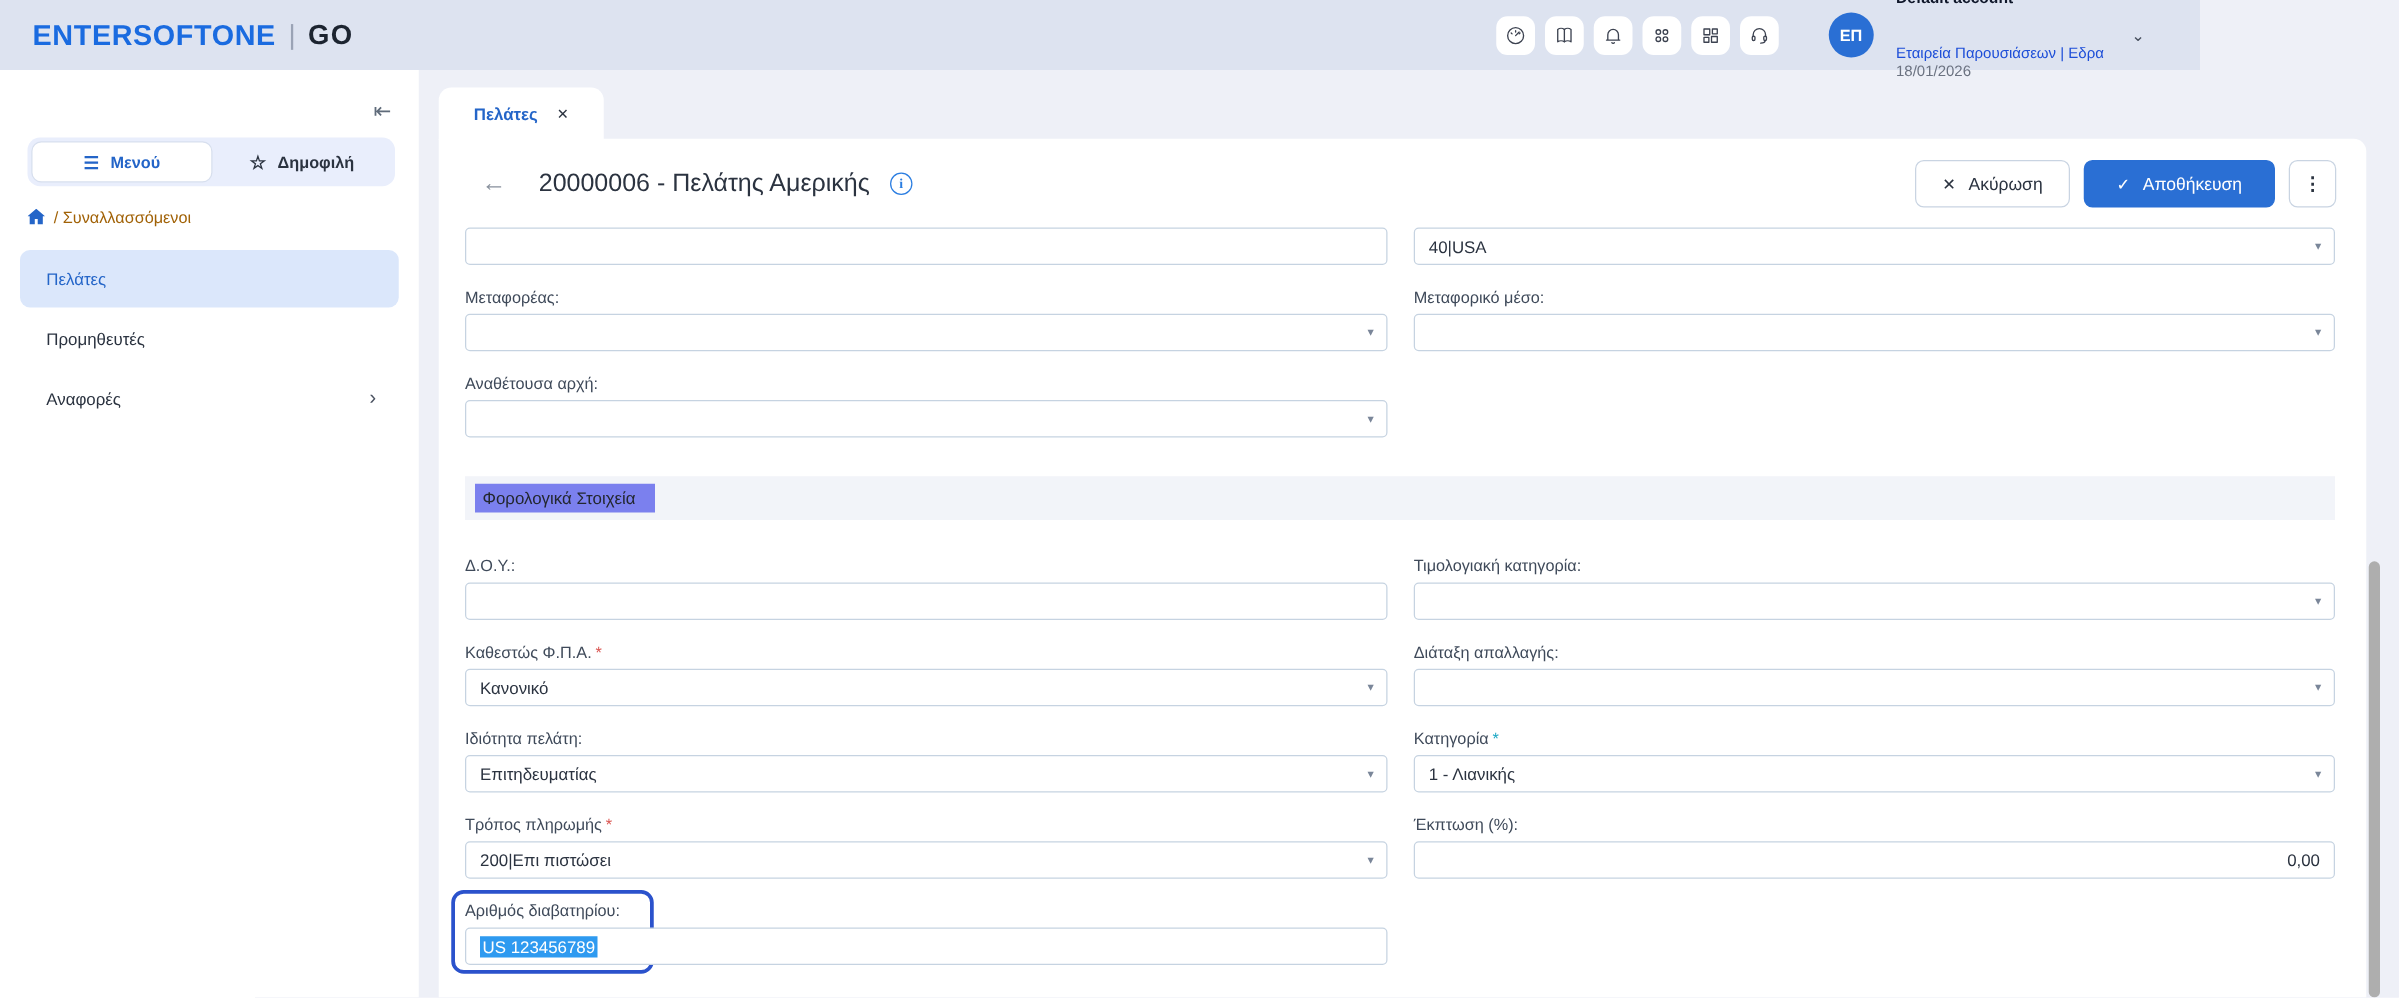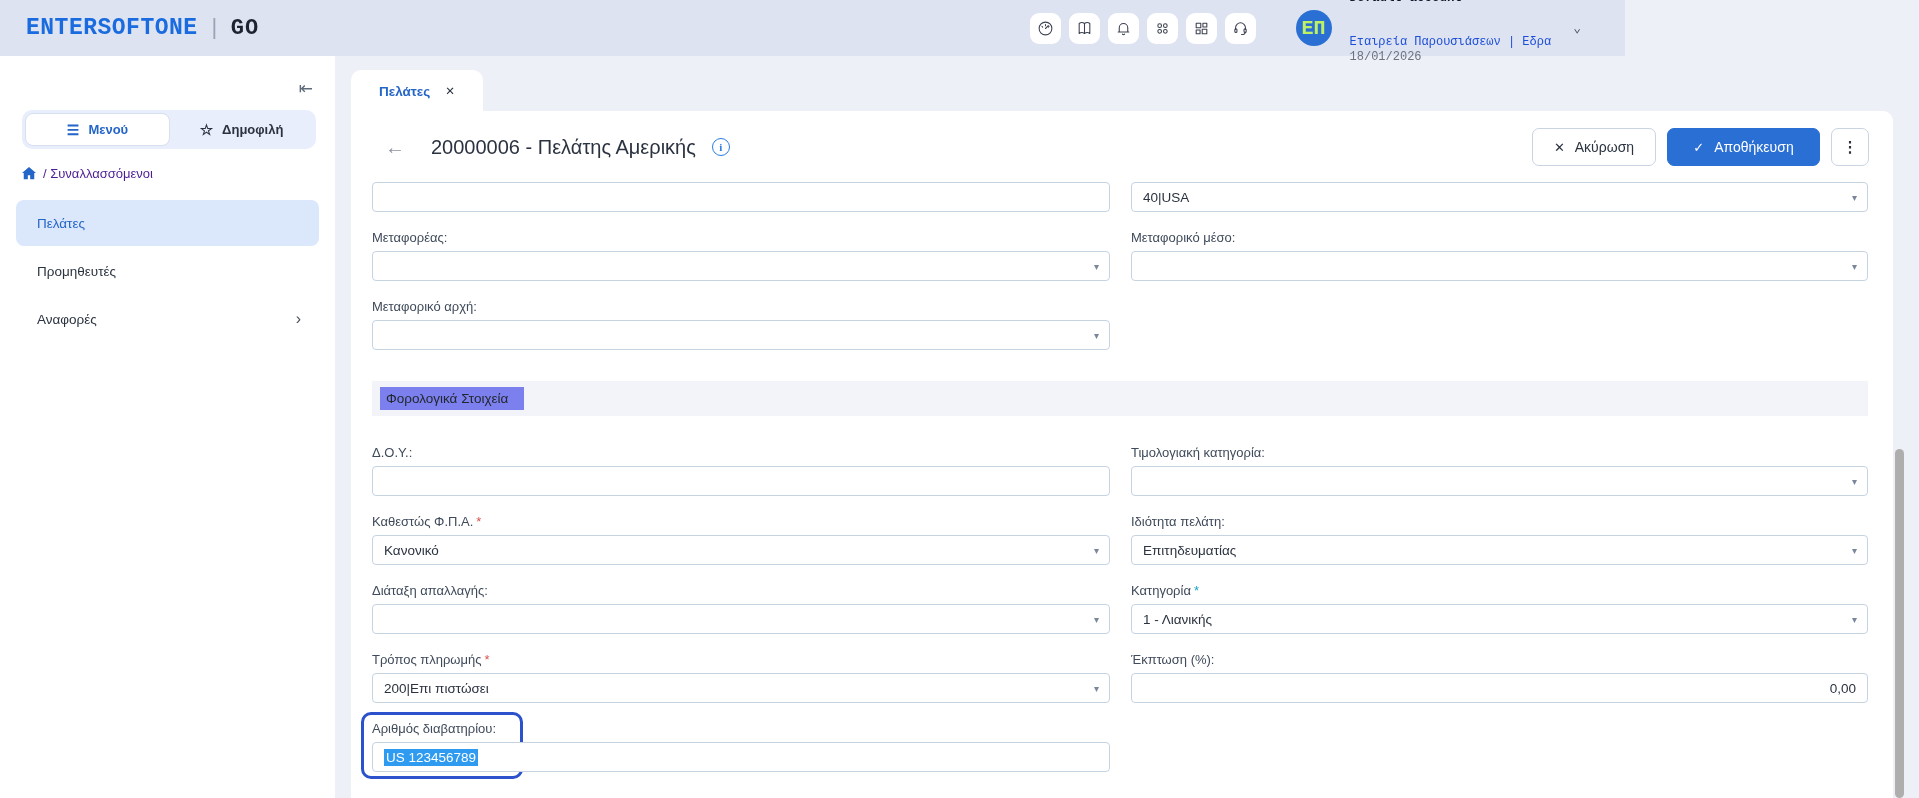--- a/index.html
+++ b/index.html
@@ -1,44 +1,44 @@
 <!DOCTYPE html>
 <html><head>
 <meta charset="utf-8">
 <style>
   * { margin:0; padding:0; box-sizing:border-box; }
   html,body { width:1919px; height:798px; overflow:hidden; font-family:"Liberation Sans", sans-serif; background:#eef0f7; }
   .app { position:relative; width:1919px; height:798px; }
 
   
-  .topbar { position:absolute; left:0; top:0; width:1625px; height:56px; background:#dde3f0; display:flex; align-items:center;font-family:Liberation Mono, monospace; }
+  .topbar { position:absolute; left:0; top:0; width:1760px; height:56px; background:#dde3f0; display:flex; align-items:center; }
   .logo { display:flex; align-items:center; margin-left:26px; gap:10px; }
   .logo-main { color:#1a6be0; font-size:23px; font-weight:700; letter-spacing:.5px; }
   .logo-div { color:#9aa3b5; font-size:22px; font-weight:300; }
   .logo-sub { color:#1c2430; font-size:22px; font-weight:700; letter-spacing:1px; }
   .topbar-right { position:absolute; right:44px; top:0; height:56px; display:flex; align-items:center; gap:8px; }
   .icon-btn { width:31px; height:31px; background:#ffffff; border-radius:9px; display:flex; align-items:center; justify-content:center; cursor:pointer; }
   .icon-btn svg { stroke:#3c4250; fill:none; stroke-width:1.5; stroke-linecap:round; stroke-linejoin:round; }
-  .avatar { width:36px; height:36px; margin-left:32px; border-radius:50%; background:#2a6fd4; color:#bef264; font-size:20px; font-weight:700; display:flex; align-items:center; justify-content:center; }
+  .avatar { width:36px; height:36px; margin-left:32px; border-radius:50%; background:#2a6fd4; color:#ffffff; font-size:13px; font-weight:700; display:flex; align-items:center; justify-content:center; }
   .account-block { margin-left:10px; line-height:1.25; }
   .account-name { font-size:12.5px; font-weight:700; color:#0f172a; }
   .account-company { font-size:12px; color:#1d4ed8;margin-top:29px; }
   .account-date { font-size:12px; color:#6b7280; }
   .chevron-down { margin-left:14px; color:#4a5260; font-size:13px; }
 
   
   .sidebar { position:absolute; left:0; top:56px; width:335px; height:742px; background:#ffffff; }
   .collapse-btn { position:absolute; top:22px; right:22px; color:#5f6b7a; font-size:17px; cursor:pointer; }
   .seg-wrap { position:absolute; top:54px; left:22px; width:294px; height:39px; background:#e9eefc; border-radius:10px; display:flex; align-items:center; padding:3px; }
   .seg-btn { flex:1; height:33px; display:flex; align-items:center; justify-content:center; gap:9px; font-size:13px; font-weight:700; border-radius:8px; cursor:pointer; }
   .seg-active { background:#ffffff; border:1px solid #d7dfee; color:#2465c8; }
   .seg-inactive { color:#2b3340; }
   .seg-icon-menu { color:#2465c8; font-size:14px; }
   .seg-icon-star { color:#2b3340; font-size:15px; }
-  .breadcrumb { position:absolute; top:110px; left:22px; display:flex; align-items:center; gap:7px; font-size:13px; color:#4c1d95; }
+  .breadcrumb { position:absolute; top:110px; left:22px; display:flex; align-items:center; gap:7px; font-size:13px; color:#a16207; }
   .breadcrumb svg { fill:#2465c8; }
   .menu-list { position:absolute; top:142px; left:0; width:335px; }
   .menu-item { height:46px; margin:2px 16px; display:flex; align-items:center; padding:0 0 0 21px; font-size:13.5px; color:#2b3340; border-radius:8px; cursor:pointer; position:relative; }
   .menu-item.selected { background:#dbe7fb; color:#2465c8; }
   .menu-item .chev { position:absolute; right:18px; color:#4a5260; font-size:16px; }
 
   
   .main { position:absolute; left:335px; top:56px; width:1584px; height:742px; }
   .tab { position:absolute; left:16px; top:14px; width:132px; height:42px; background:#ffffff; border-radius:10px 10px 0 0; display:flex; align-items:center; justify-content:center; gap:15px; }
   .tab-label { color:#2465c8; font-size:13.5px; font-weight:700; }
@@ -210,21 +210,21 @@
           <div class="cell">
             <div class="flabel">Μεταφορέας:</div>
             <div class="fbox is-select"></div>
           </div>
           <div class="cell">
             <div class="flabel">Μεταφορικό μέσο:</div>
             <div class="fbox is-select"></div>
           </div>
 
           <div class="cell">
-            <div class="flabel">Μεταφορικό αρχή:</div>
+            <div class="flabel">Αναθέτουσα αρχή:</div>
             <div class="fbox is-select"></div>
           </div>
           <div class="cell"></div>
         </div>
 
         <div class="section-band">
           <span class="section-chip">Φορολογικά Στοιχεία</span>
         </div>
 
         <div class="fgrid">
@@ -235,27 +235,27 @@
           <div class="cell">
             <div class="flabel">Τιμολογιακή κατηγορία:</div>
             <div class="fbox is-select"></div>
           </div>
 
           <div class="cell">
             <div class="flabel"><span>Καθεστώς Φ.Π.Α.</span><span class="req-red">*</span></div>
             <div class="fbox is-select">Κανονικό</div>
           </div>
           <div class="cell">
+            <div class="flabel">Διάταξη απαλλαγής:</div>
+            <div class="fbox is-select"></div>
+          </div>
+
+          <div class="cell">
             <div class="flabel">Ιδιότητα πελάτη:</div>
             <div class="fbox is-select">Επιτηδευματίας</div>
-          </div>
-
-          <div class="cell">
-            <div class="flabel">Διάταξη απαλλαγής:</div>
-            <div class="fbox is-select"></div>
           </div>
           <div class="cell">
             <div class="flabel"><span>Κατηγορία</span><span class="req-teal">*</span></div>
             <div class="fbox is-select">1 - Λιανικής</div>
           </div>
 
           <div class="cell">
             <div class="flabel"><span>Τρόπος πληρωμής</span><span class="req-red">*</span></div>
             <div class="fbox is-select">200|Επι πιστώσει</div>
           </div>

